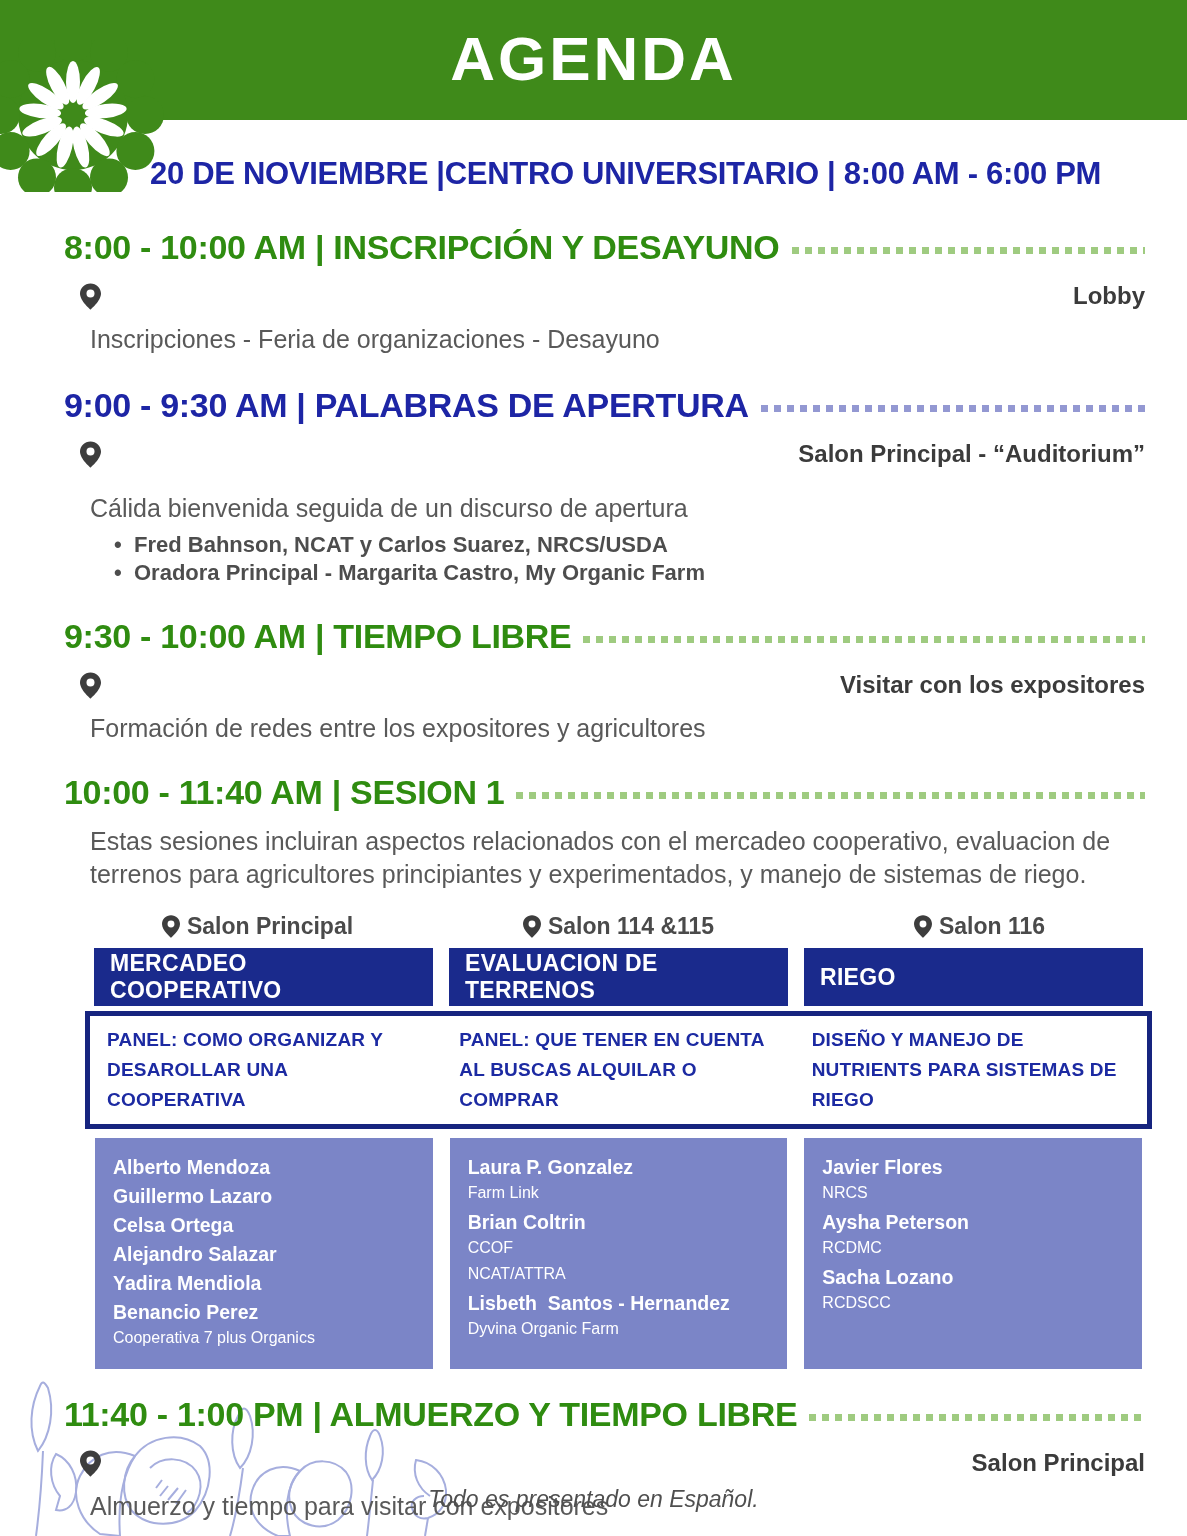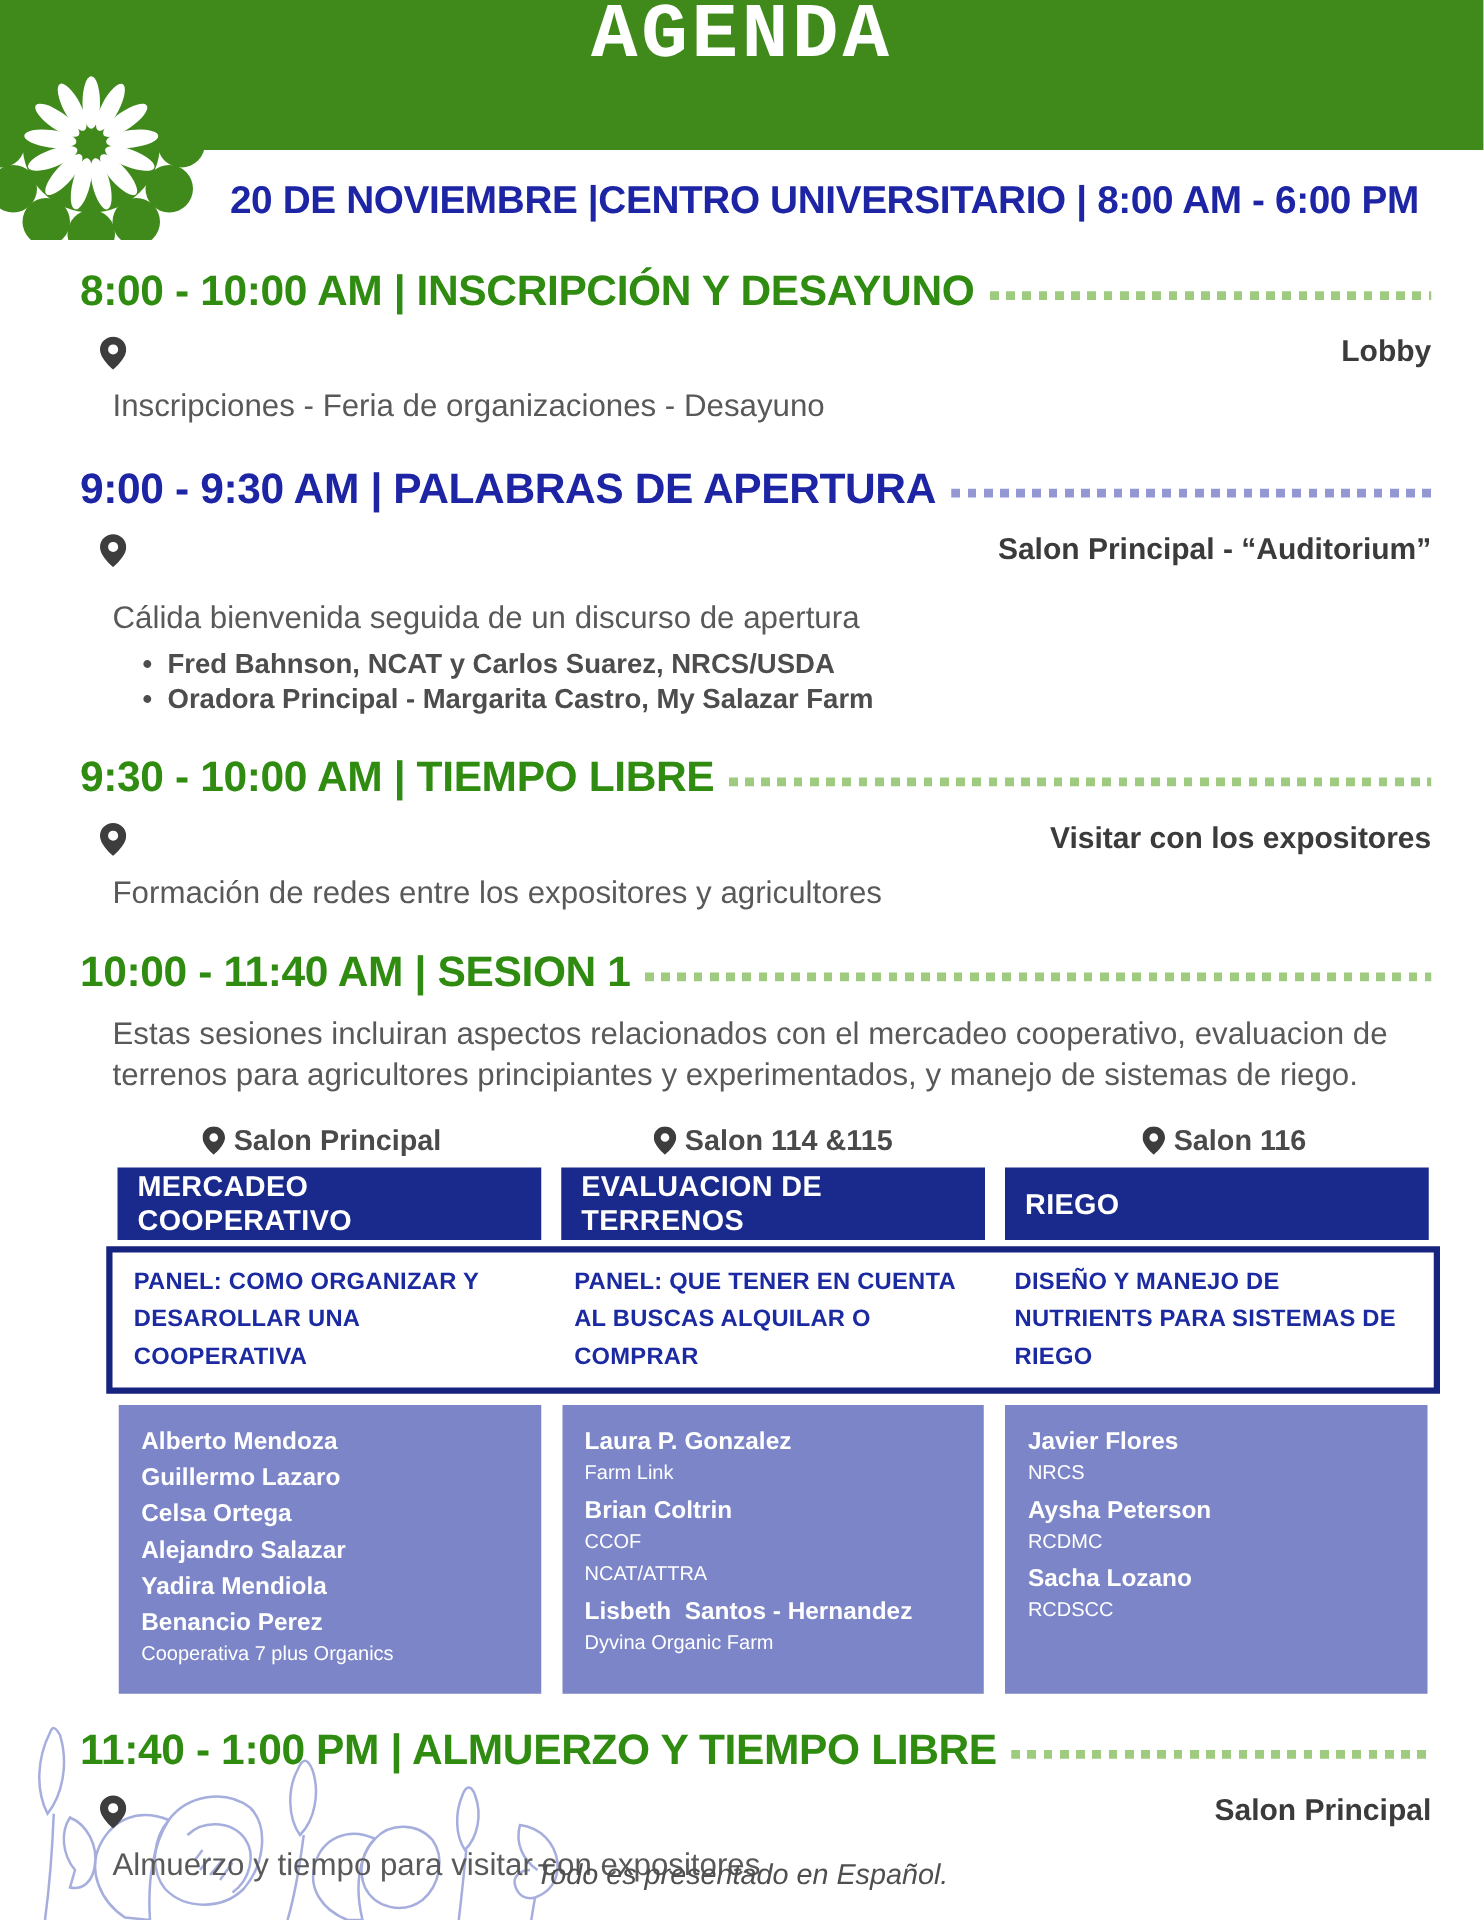--- a/index.html
+++ b/index.html
@@ -16,25 +16,25 @@
     --ink-gray:#595959;
     --ink-bullet:#4d4d4d;
     --flower-line:#a6aede;
   }
   html,body{margin:0;padding:0;background:#ffffff;}
   .page{
     position:relative;width:1187px;height:1536px;overflow:hidden;background:#fff;
     font-family:"Liberation Sans", sans-serif;
   }
   
-  .band{height:120px;background:var(--green-band);display:flex;justify-content:center;font-family:Liberation Mono, monospace;}
+  .band{height:120px;background:var(--green-band);display:flex;align-items:center;justify-content:center;}
   .band .title{color:#fff;font-weight:bold;font-size:62px;letter-spacing:3px;line-height:1;margin-top:-2px;}
   .logo{position:absolute;left:-16px;top:40px;width:200px;height:152px;z-index:3;}
   .date-row{
-    margin:22px 18px 0 150px;text-align:center;color:var(--blue-head);
+    margin:36px 18px 0 150px;color:var(--blue-head);
     font-weight:bold;font-size:31px;letter-spacing:-0.3px;white-space:nowrap;
   }
   
   .section{margin-left:64px;margin-right:42px;position:relative;z-index:2;}
   .sec-head{display:flex;align-items:center;gap:12px;font-weight:bold;font-size:34px;letter-spacing:-0.3px;white-space:nowrap;}
   .sec-head .dots{flex:1;height:7px;margin-top:5px;}
   .h-green .label{color:var(--green-head);}
   .h-green .dots{background:repeating-linear-gradient(90deg,var(--green-dots) 0 7px,transparent 7px 13px);}
   .h-blue .label{color:var(--blue-head);}
   .h-blue .dots{background:repeating-linear-gradient(90deg,var(--blue-dots) 0 7px,transparent 7px 13px);}
@@ -130,21 +130,21 @@
     </div>
     <div class="loc">
       <svg width="21" height="27" viewBox="0 0 24 30">
           <path fill="#3d3d3d" d="M12 0C5.4 0 0 5.2 0 11.7 0 20.4 12 30 12 30s12-9.6 12-18.3C24 5.2 18.6 0 12 0zm0 16.2a4.6 4.6 0 1 1 0-9.2 4.6 4.6 0 0 1 0 9.2z"></path>
         </svg>
       <span>Salon Principal - “Auditorium”</span>
     </div>
     <div class="desc gap-desc">Cálida bienvenida seguida de un discurso de apertura</div>
     <ul class="bullets">
       <li>Fred Bahnson, NCAT y Carlos Suarez, NRCS/USDA</li>
-      <li>Oradora Principal - Margarita Castro, My Salazar Farm</li>
+      <li>Oradora Principal - Margarita Castro, My Organic Farm</li>
     </ul>
   </div>
 
   <div class="section mt30">
     <div class="sec-head h-green">
       <span class="label">9:30 - 10:00 AM | TIEMPO LIBRE</span>
       <span class="dots"></span>
     </div>
     <div class="loc">
       <svg width="21" height="27" viewBox="0 0 24 30">

